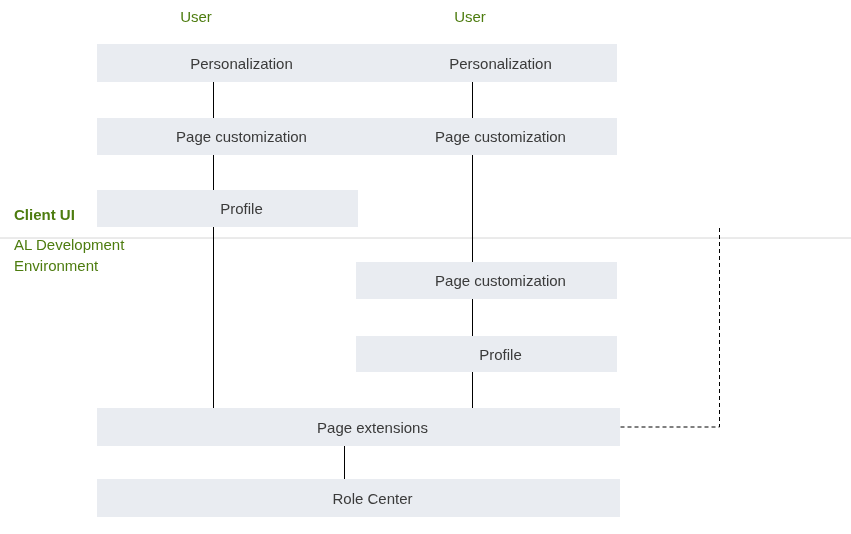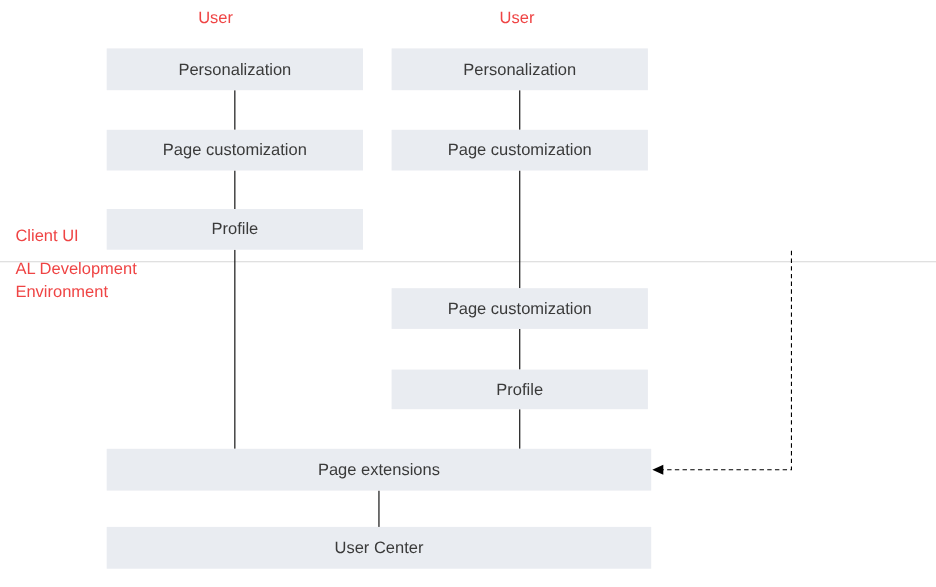--- a/index.html
+++ b/index.html
@@ -27,25 +27,26 @@
   .box {
     position: absolute;
     background: #e9ecf1;
     display: flex;
     align-items: center;
     justify-content: center;
     font-size: 15px;
     color: #3a3a3a;
     z-index: 2;
     white-space: nowrap;
+    padding-left: 28px;
   }
   .freelabel {
     position: absolute;
     font-size: 15px;
-    color: #ef4444;
+    color: #4d7c0f;
     z-index: 2;
   }
   .centered {
     transform: translateX(-50%);
   }
   .wrap2 {
     width: 132px;
     line-height: 21px;
     white-space: normal;
   }
@@ -70,30 +71,30 @@
 
     <line x1="344.5" y1="446" x2="344.5" y2="479" stroke="#000000" stroke-width="1"></line>
 
     <path d="M 719.5 228 L 719.5 427 L 602 427" fill="none" stroke="#000000" stroke-width="1" stroke-dasharray="4,3"></path>
     <polygon points="593,427 603,422.5 603,431.5" fill="#000000"></polygon>
   </svg>
 
   <div class="freelabel centered" style="left:196px; top:8px;">User</div>
   <div class="freelabel centered" style="left:470px; top:8px;">User</div>
 
-  <div class="freelabel" style="left:14px; top:206px;">Client UI</div>
+  <div class="freelabel" style="left:14px; top:206px;font-weight:bold;">Client UI</div>
   <div class="freelabel wrap2" style="left:14px; top:234px;">AL Development Environment</div>
 
   <div class="box" style="left:97px; top:44px; width:233px; height:38px;">Personalization</div>
   <div class="box" style="left:97px; top:118px; width:233px; height:37px;">Page customization</div>
   <div class="box" style="left:97px; top:190px; width:233px; height:37px;">Profile</div>
 
   <div class="box" style="left:356px; top:44px; width:233px; height:38px;">Personalization</div>
   <div class="box" style="left:356px; top:118px; width:233px; height:37px;">Page customization</div>
 
   <div class="box" style="left:356px; top:262px; width:233px; height:37px;">Page customization</div>
   <div class="box" style="left:356px; top:336px; width:233px; height:36px;">Profile</div>
 
 
   <div class="box" style="left:97px; top:408px; width:495px; height:38px;">Page extensions</div>
-  <div class="box" style="left:97px; top:479px; width:495px; height:38px;">User Center</div>
+  <div class="box" style="left:97px; top:479px; width:495px; height:38px;">Role Center</div>
 
 </div>
 
 </body></html>

